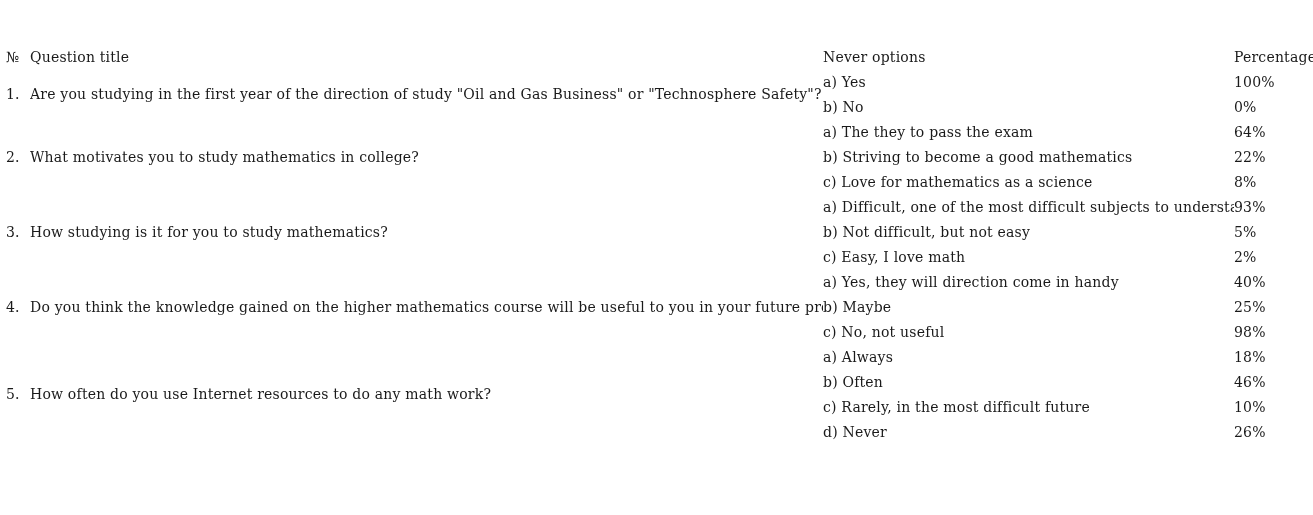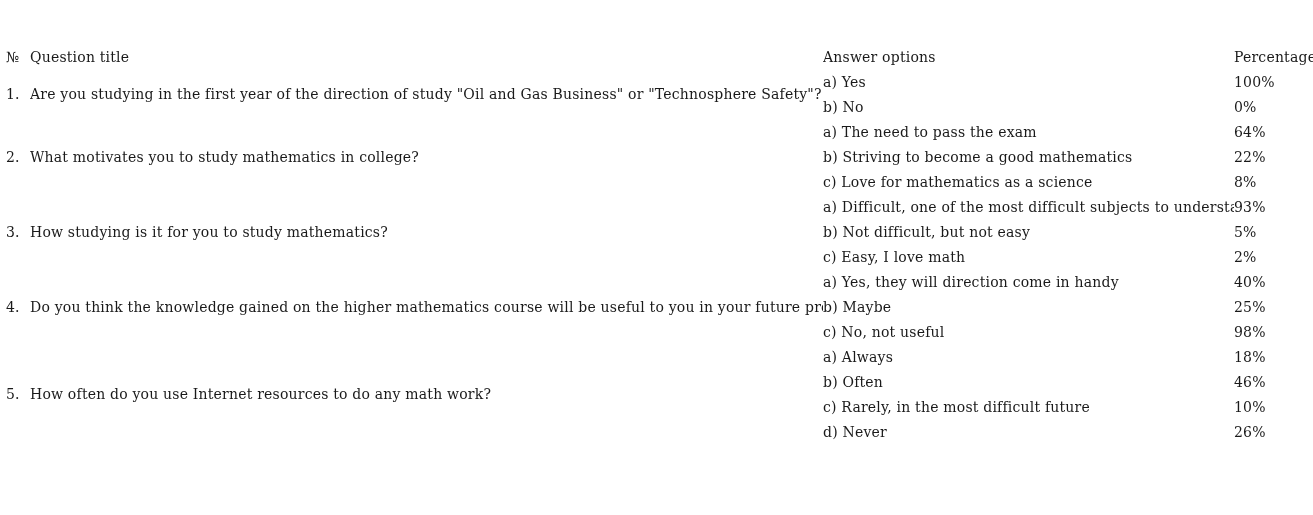--- a/index.html
+++ b/index.html
@@ -44,41 +44,41 @@
   <colgroup>
     <col class="col-num">
     <col class="col-question">
     <col class="col-answer">
     <col class="col-pct">
   </colgroup>
   <thead>
     <tr>
       <th class="num">№</th>
       <th>Question title</th>
-      <th>Answer options</th>
+      <th>Never options</th>
       <th>Percentage</th>
     </tr>
   </thead>
   <tbody>
 
     <tr>
       <td class="num" rowspan="2">1.</td>
       <td rowspan="2">Are you studying in the first year of the direction of study "Oil and Gas Business" or "Technosphere Safety"?</td>
       <td>a) Yes</td>
       <td>100%</td>
     </tr>
     <tr>
       <td>b) No</td>
       <td>0%</td>
     </tr>
 
     <tr>
       <td class="num" rowspan="3">2.</td>
       <td rowspan="3">What motivates you to study mathematics in college?</td>
-      <td>a) The need to pass the exam</td>
+      <td>a) The they to pass the exam</td>
       <td>64%</td>
     </tr>
     <tr>
       <td>b) Striving to become a good mathematics</td>
       <td>22%</td>
     </tr>
     <tr>
       <td>c) Love for mathematics as a science</td>
       <td>8%</td>
     </tr>

